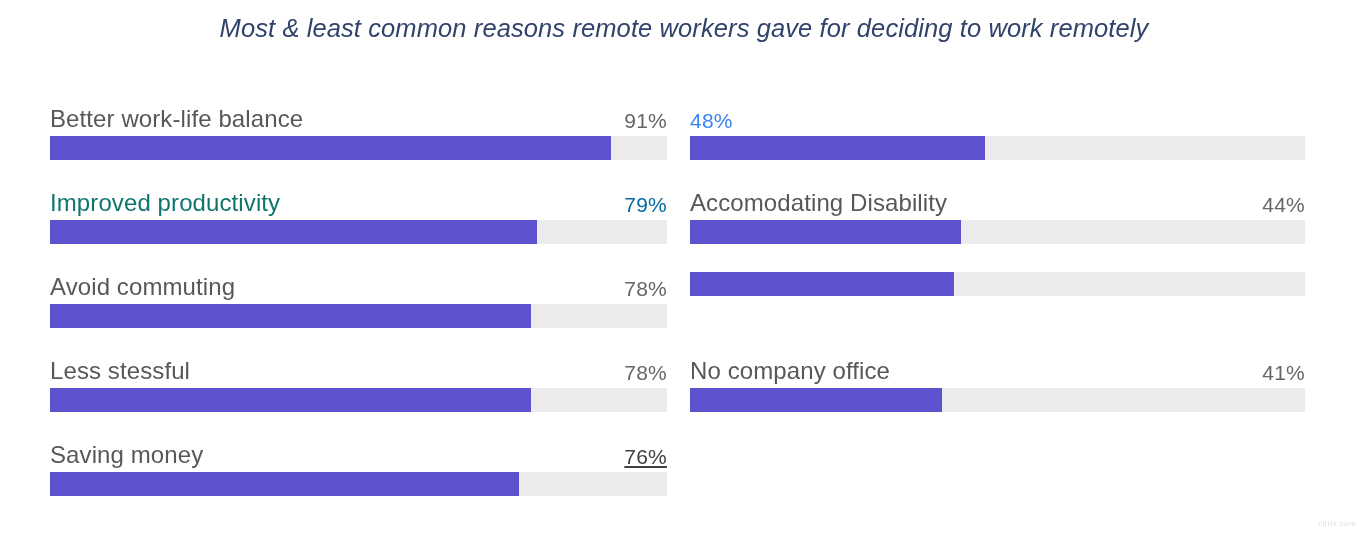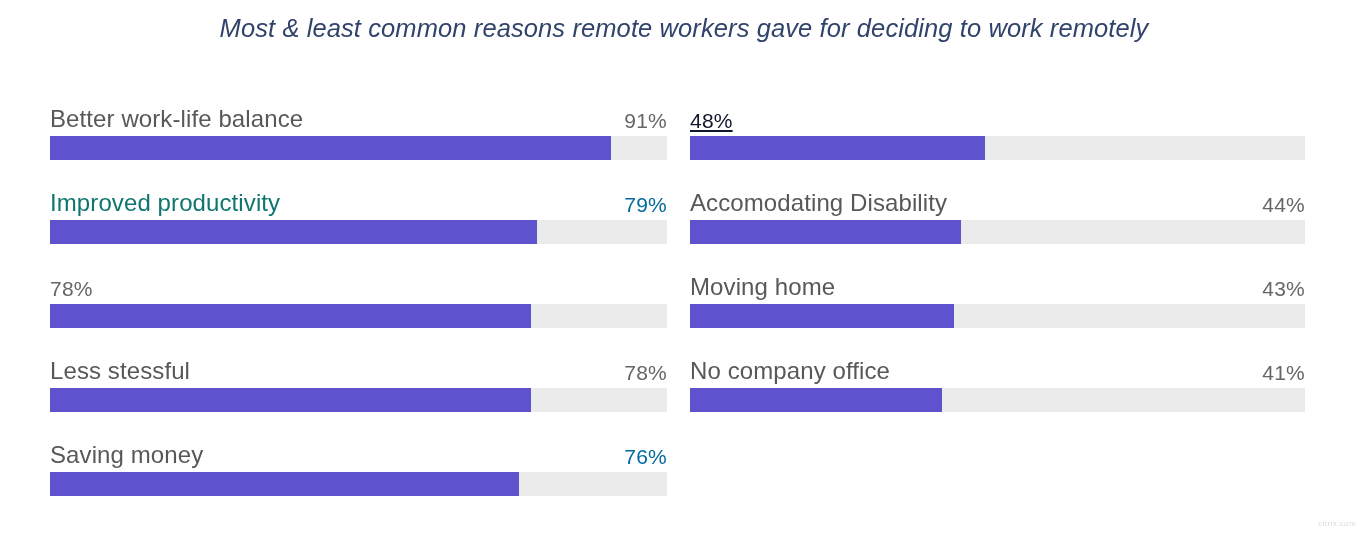--- a/index.html
+++ b/index.html
@@ -140,68 +140,65 @@
           <div class="row-head">
             <div class="row-label" style="color: #0f766e;">Improved productivity</div>
             <div class="row-value" style="color: #0369a1;">79%</div>
           </div>
           <div class="bar-track" style="background: rgb(235, 235, 235);">
             <div class="bar-fill" style="width: 79%; background: rgb(94, 82, 206);"></div>
           </div>
         </div>
         <div class="bar-row">
           <div class="row-head">
+            <div class="row-label" style="color: rgb(88, 88, 88);">Avoid commuting</div>
             <div class="row-value" style="color: rgb(102, 102, 102);">78%</div>
           </div>
           <div class="bar-track" style="background: rgb(235, 235, 235);">
             <div class="bar-fill" style="width: 78%; background: rgb(94, 82, 206);"></div>
           </div>
         </div>
         <div class="bar-row">
           <div class="row-head">
             <div class="row-label" style="color: rgb(88, 88, 88);">Less stessful</div>
             <div class="row-value" style="color: rgb(102, 102, 102);">78%</div>
           </div>
           <div class="bar-track" style="background: rgb(235, 235, 235);">
             <div class="bar-fill" style="width: 78%; background: rgb(94, 82, 206);"></div>
           </div>
         </div>
         <div class="bar-row">
           <div class="row-head">
             <div class="row-label" style="color: rgb(88, 88, 88);">Saving money</div>
-            <div class="row-value" style="color: #0369a1;">76%</div>
+            <div class="row-value" style="color: #404040; text-decoration: underline;">76%</div>
           </div>
           <div class="bar-track" style="background: rgb(235, 235, 235);">
             <div class="bar-fill" style="width: 76%; background: rgb(94, 82, 206);"></div>
           </div>
         </div>
       </div>
     <div class="column right">
         <div class="bar-row">
           <div class="row-head">
-            <div class="row-value" style="color: #0f172a; text-decoration: underline;">48%</div>
+            <div class="row-value" style="color: #3b82f6;">48%</div>
           </div>
           <div class="bar-track" style="background: rgb(235, 235, 235);">
             <div class="bar-fill" style="width: 48%; background: rgb(94, 82, 206);"></div>
           </div>
         </div>
         <div class="bar-row">
           <div class="row-head">
             <div class="row-label" style="color: rgb(88, 88, 88);">Accomodating Disability</div>
             <div class="row-value" style="color: rgb(102, 102, 102);">44%</div>
           </div>
           <div class="bar-track" style="background: rgb(235, 235, 235);">
             <div class="bar-fill" style="width: 44%; background: rgb(94, 82, 206);"></div>
           </div>
         </div>
         <div class="bar-row">
-          <div class="row-head">
-            <div class="row-label" style="color: rgb(88, 88, 88);">Moving home</div>
-            <div class="row-value" style="color: rgb(102, 102, 102);">43%</div>
-          </div>
           <div class="bar-track" style="background: rgb(235, 235, 235);">
             <div class="bar-fill" style="width: 43%; background: rgb(94, 82, 206);"></div>
           </div>
         </div>
         <div class="bar-row">
           <div class="row-head">
             <div class="row-label" style="color: rgb(88, 88, 88);">No company office</div>
             <div class="row-value" style="color: rgb(102, 102, 102);">41%</div>
           </div>
           <div class="bar-track" style="background: rgb(235, 235, 235);">

